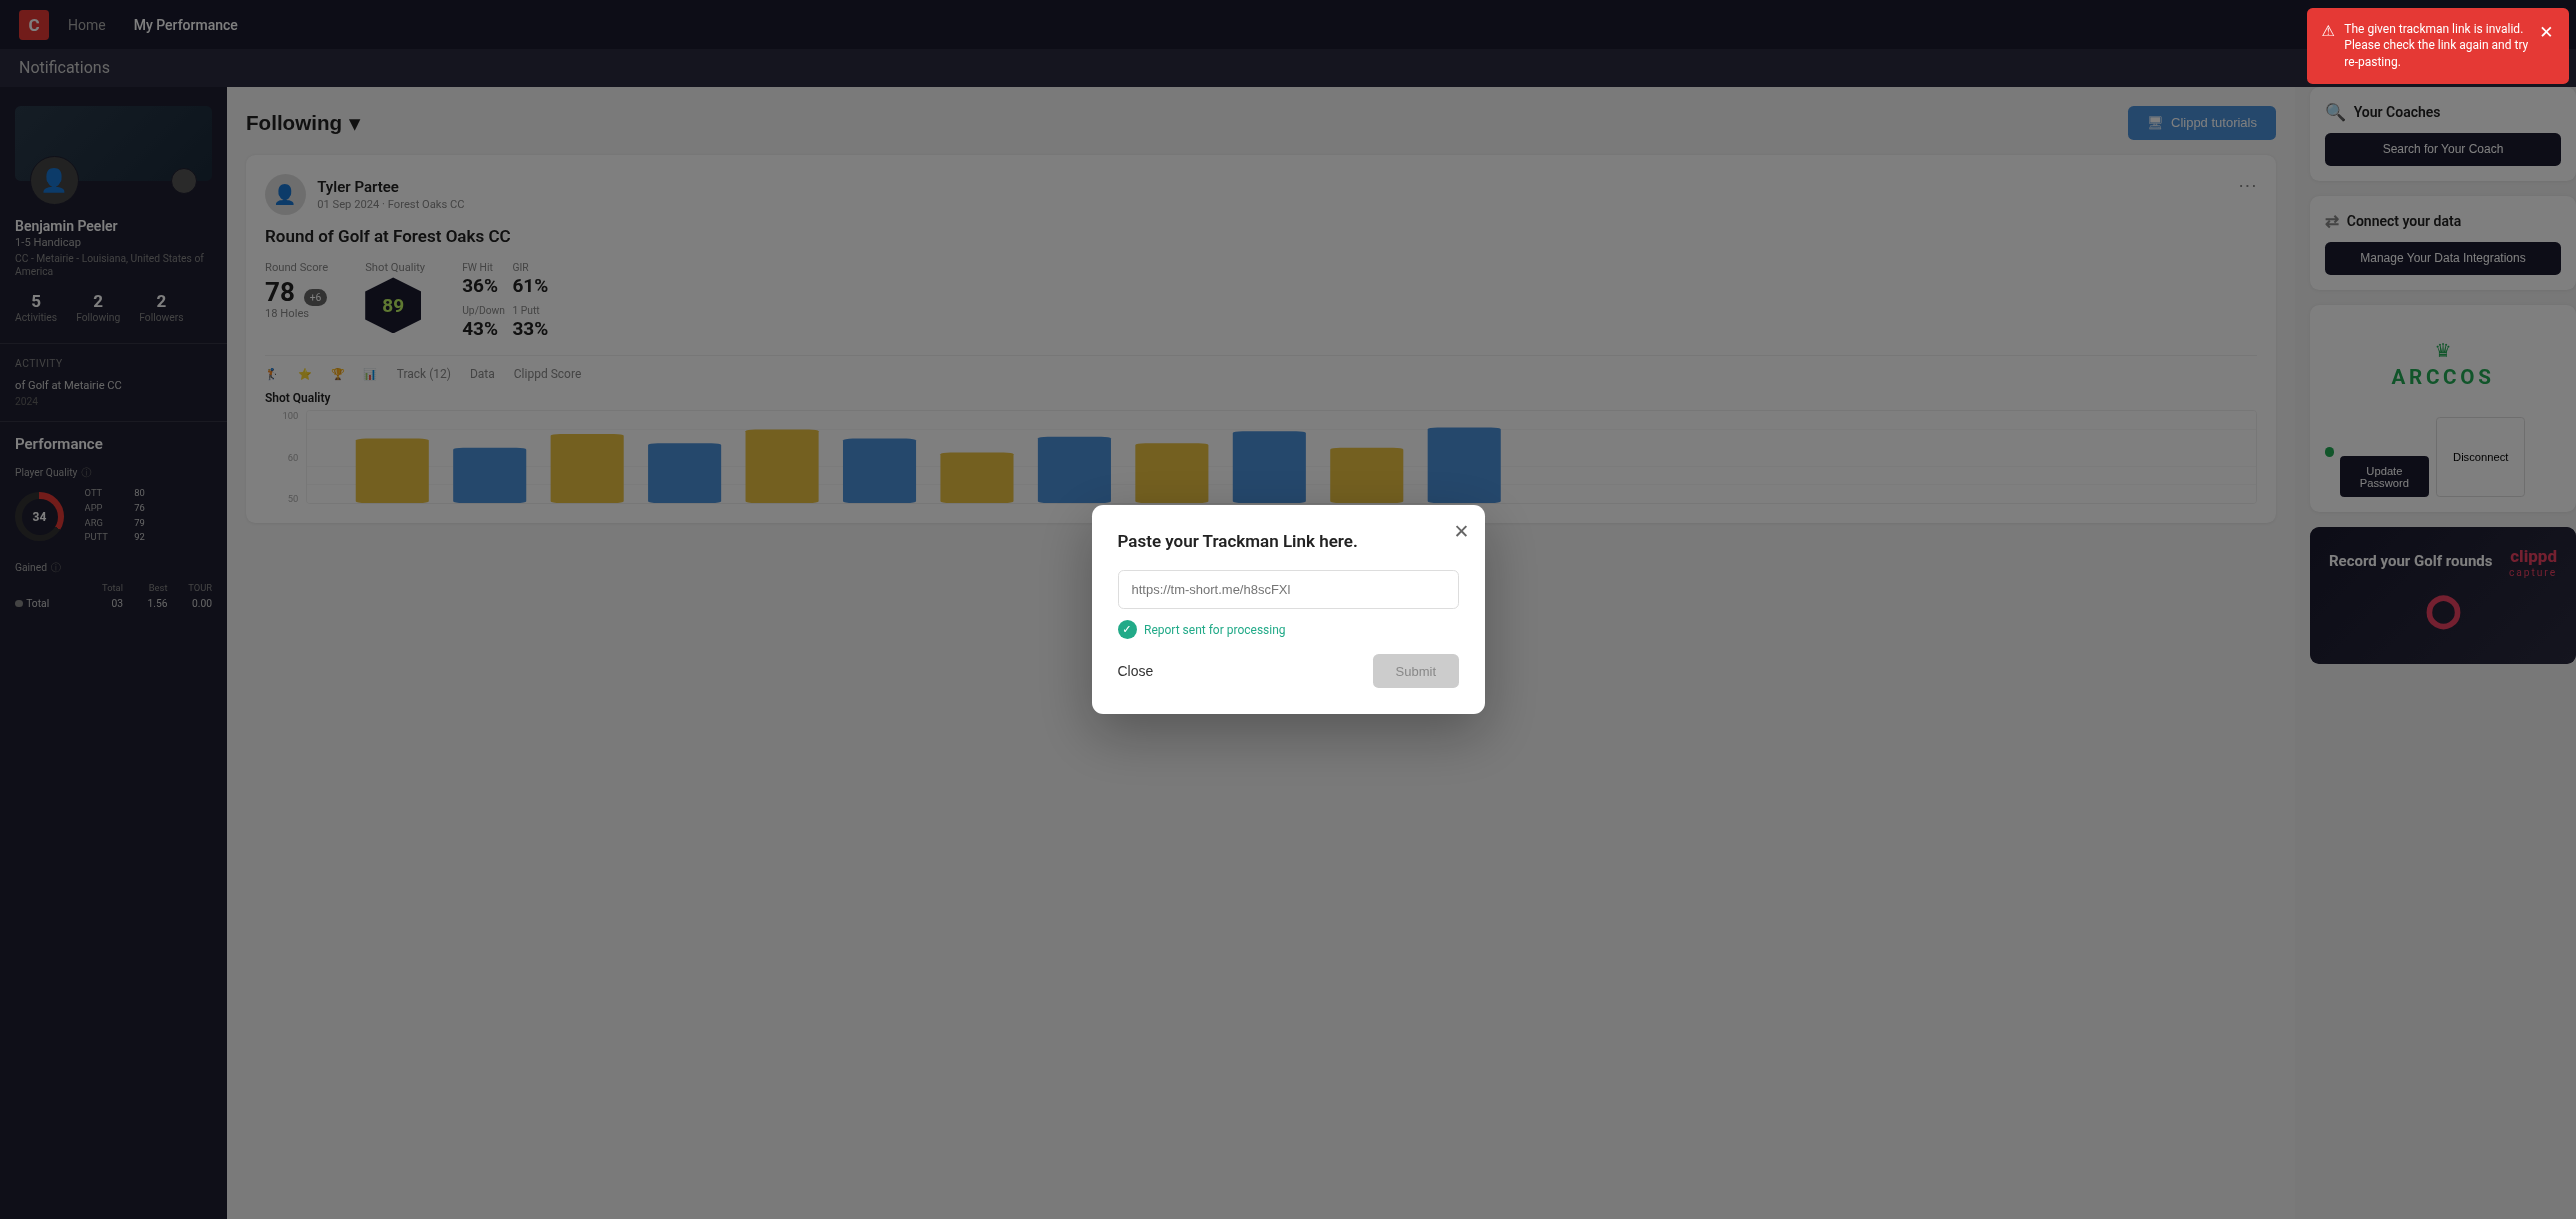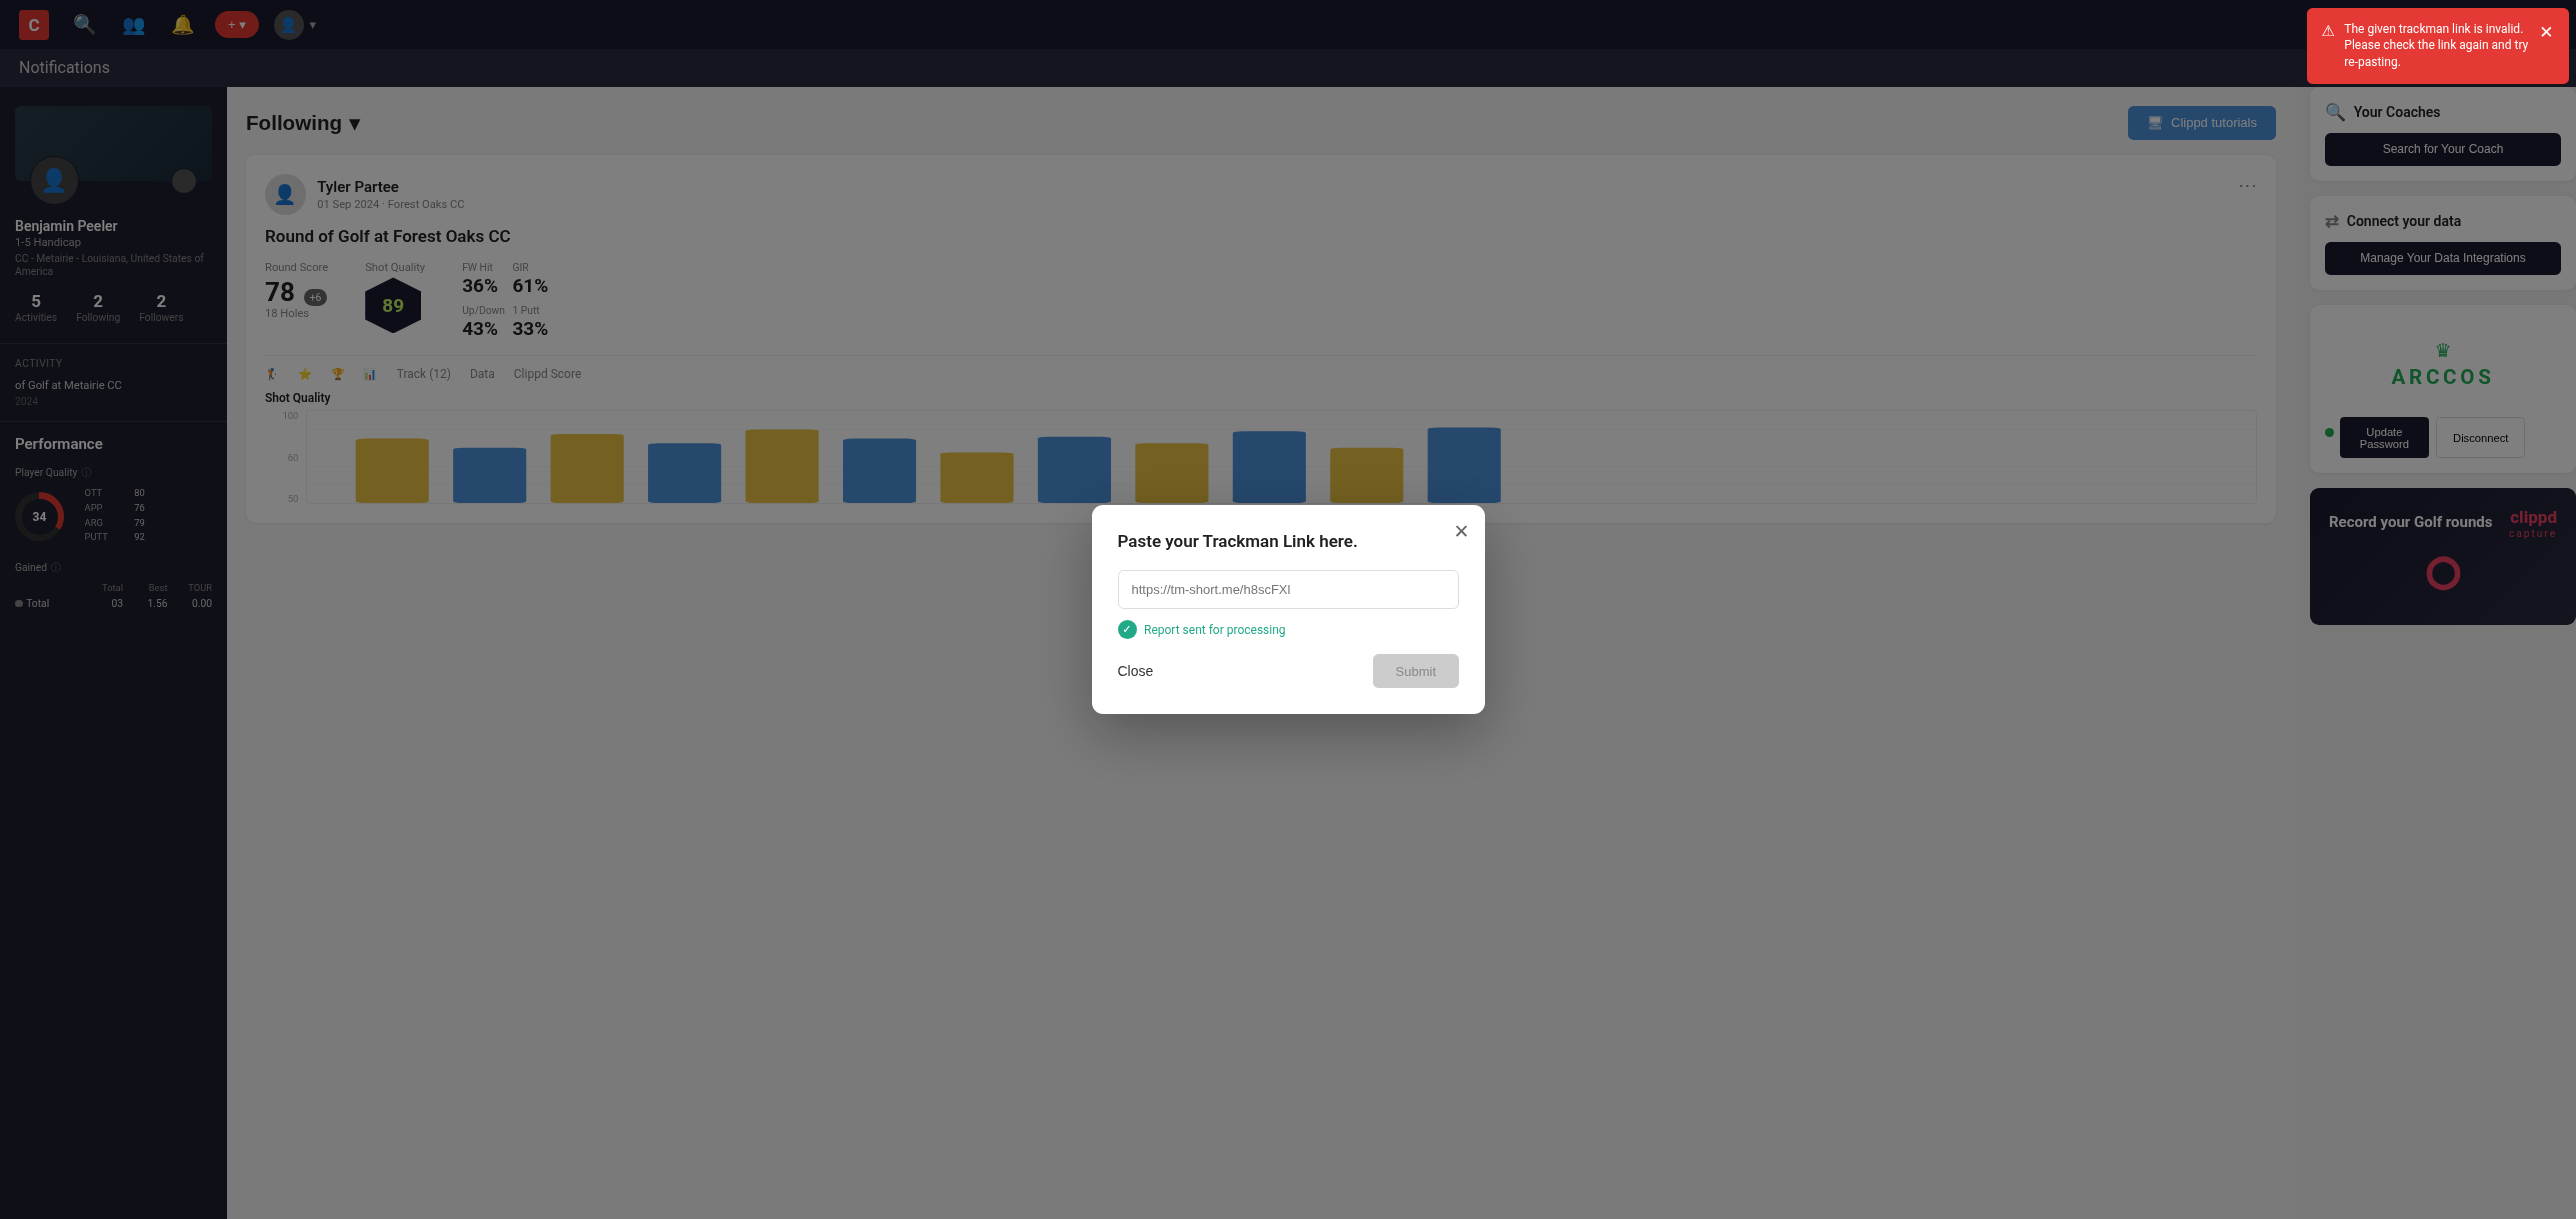--- a/index.html
+++ b/index.html
@@ -522,21 +522,21 @@
     }
     .arccos-btn {
       flex: 1;
       padding: 7.5px;
       font-size: 11.2px;
       border: 0.9px solid #ddd;
       border-radius: 3.7px;
       cursor: pointer;
       background: white;
     }
-    .arccos-btn.update { background: #1a1a2e; color: white; border-color: #1a1a2e; }
+    .arccos-btn.update { background: #1a1a2e; color: white; border-color: #1a1a2e; margin-top: 39px; }
     .connected-dot {
       width: 9.4px;
       height: 9.4px;
       background: #2a5;
       border-radius: 50%;
       display: inline-block;
       margin-right: 5.6px;
     }
 
     .record-rounds-card {
@@ -638,20 +638,24 @@
       padding: 9.4px 22.5px;
       font-size: 13px;
       cursor: not-allowed;
     }
   </style>
 </head>
 <body>
 
 <nav class="top-nav">
   <div class="nav-logo">C</div>
+  <div class="nav-links">
+    <a class="nav-link">Home</a>
+    <a class="nav-link active">My Performance</a>
+  </div>
   <div class="nav-icons">
     <button class="nav-icon-btn">🔍</button>
     <button class="nav-icon-btn">👥</button>
     <button class="nav-icon-btn">🔔</button>
     <button class="nav-plus-btn">
       <span>+</span>
       <span>▾</span>
     </button>
     <button class="nav-user-btn">
       <div class="nav-avatar">👤</div>

